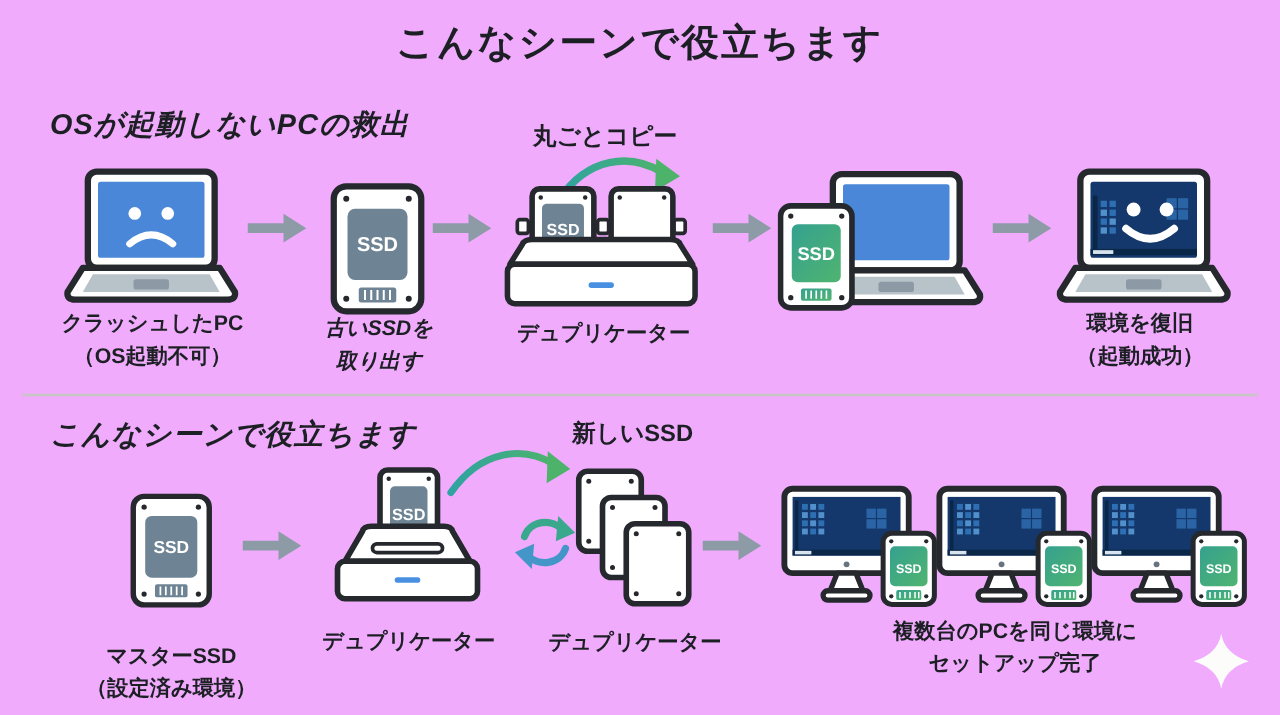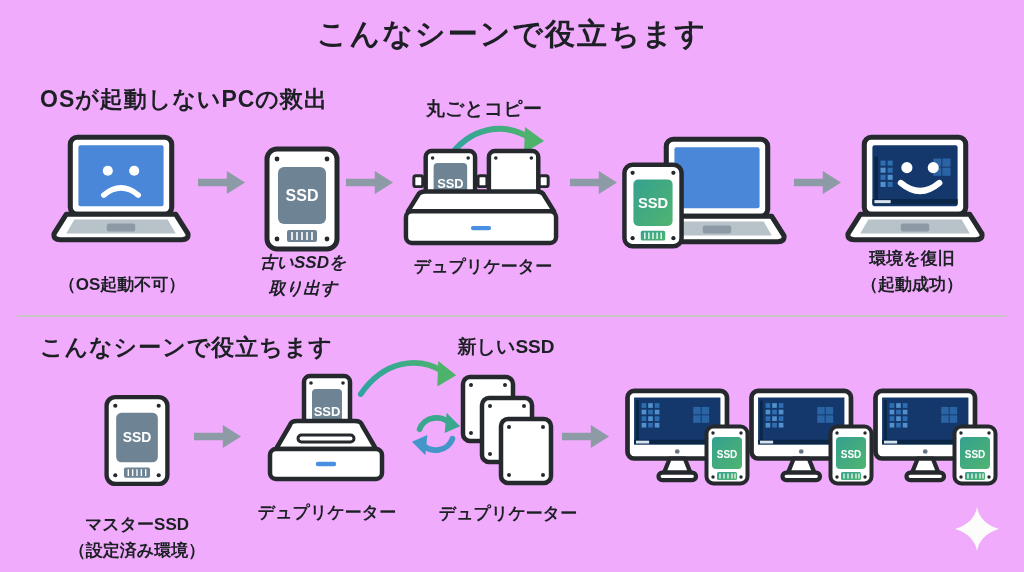--- a/index.html
+++ b/index.html
@@ -1,20 +1,20 @@
 <!DOCTYPE html>
 <html><head>
 <meta charset="utf-8">
 <style>
   html,body{margin:0;padding:0;background:#f1f0ee;}
   .stage{position:relative;width:1024px;height:572px;background:#f0abfc;overflow:hidden;
          font-family:"Liberation Sans","DejaVu Sans",sans-serif;color:#1c1f23;}
   .abs{position:absolute;}
   .title{left:0;top:14px;width:1024px;text-align:center;font-size:30px;font-weight:800;letter-spacing:2px;}
-  .sec-heading{font-size:23px;font-weight:800;letter-spacing:1px;}
+  .sec-heading{font-size:23px;font-weight:800;letter-spacing:1px;font-style:italic;}
   .label{font-size:17px;font-weight:700;text-align:center;line-height:1.5;}
   .note{font-size:19px;font-weight:700;text-align:center;}
   .divider{height:2px;background:#c6c6c4;}
   svg{display:block;}
 </style>
 </head>
 <body>
 
 <svg width="0" height="0" style="position:absolute" aria-hidden="true">
   <defs>
@@ -39,21 +39,21 @@
     <rect x="20" y="3" width="100" height="76" rx="7" fill="#fff" stroke="#25282c" stroke-width="5"></rect>
     <rect x="28" y="11" width="84" height="60" rx="2" fill="#4a87d8"></rect>
     <circle cx="57" cy="36" r="5" fill="#fff"></circle>
       <circle cx="83" cy="36" r="5" fill="#fff"></circle>
     <path d="M53,60 Q70,46 87,60" stroke="#fff" stroke-width="5.5" fill="none" stroke-linecap="round"></path>
     <path d="M16,79 L124,79 L136,98 Q137,104 130,104 L10,104 Q3,104 4,98 Z" fill="#fff" stroke="#25282c" stroke-width="5" stroke-linejoin="round"></path>
     <path d="M24,84 L116,84 L124,98 L16,98 Z" fill="#b7c2c9"></path>
     <rect x="56" y="88" width="28" height="8" rx="2" fill="#8d9aa5"></rect>
   </svg>
   <div class="abs label" style="left:17px;top:246px;width:210px;">
-    <br>
+    <span>クラッシュしたPC</span><br>
     <span>（OS起動不可）</span>
   </div>
 
   <svg class="abs" style="left:198px;top:170px;" width="48" height="25" viewBox="0 0 50 26">
     <polygon points="0,9 30,9 30,1 49,13 30,25 30,17 0,17" fill="#8d9ba6"></polygon>
   </svg>
 
   <svg class="abs" style="left:264px;top:146px;" width="76" height="106" viewBox="0 0 76 106">
     <rect x="3" y="3" width="70" height="100" rx="10" fill="#fff" stroke="#25282c" stroke-width="5"></rect>
     <circle cx="13" cy="13" r="2.4" fill="#25282c"></circle>
@@ -362,18 +362,22 @@
     <circle cx="9" cy="9" r="1.7" fill="#25282c"></circle>
       <circle cx="37" cy="9" r="1.7" fill="#25282c"></circle>
     <circle cx="9" cy="53" r="1.7" fill="#25282c"></circle>
       <circle cx="37" cy="53" r="1.7" fill="#25282c"></circle>
     <rect x="8" y="13" width="30" height="32" rx="4" fill="url(#gradGreen)"></rect>
     <text x="23" y="34" text-anchor="middle" font-size="10" font-weight="bold" fill="#fff" font-family="Liberation Sans, DejaVu Sans, sans-serif">SSD</text>
     <rect x="13" y="48" width="20" height="8" rx="1.5" fill="url(#gradGreen)"></rect>
     <path d="M16,49.5 V54.5 M20,49.5 V54.5 M24,49.5 V54.5 M28,49.5 V54.5 M31,49.5 V54.5" stroke="#fff" stroke-width="1.2"></path>
   </svg>
 
+  <div class="abs label" style="left:682px;top:492px;width:260px;">
+    <span>複数台のPCを同じ環境に</span><br>
+    <span>セットアップ完了</span>
+  </div>
 
   <svg class="abs" style="left:954px;top:506px;" width="46" height="46" viewBox="0 0 48 48">
     <path d="M24,1 Q27,18 47,24 Q27,30 24,47 Q21,30 1,24 Q21,18 24,1 Z" fill="#fcfcfb"></path>
   </svg>
 
 </div>
 
 </body></html>

